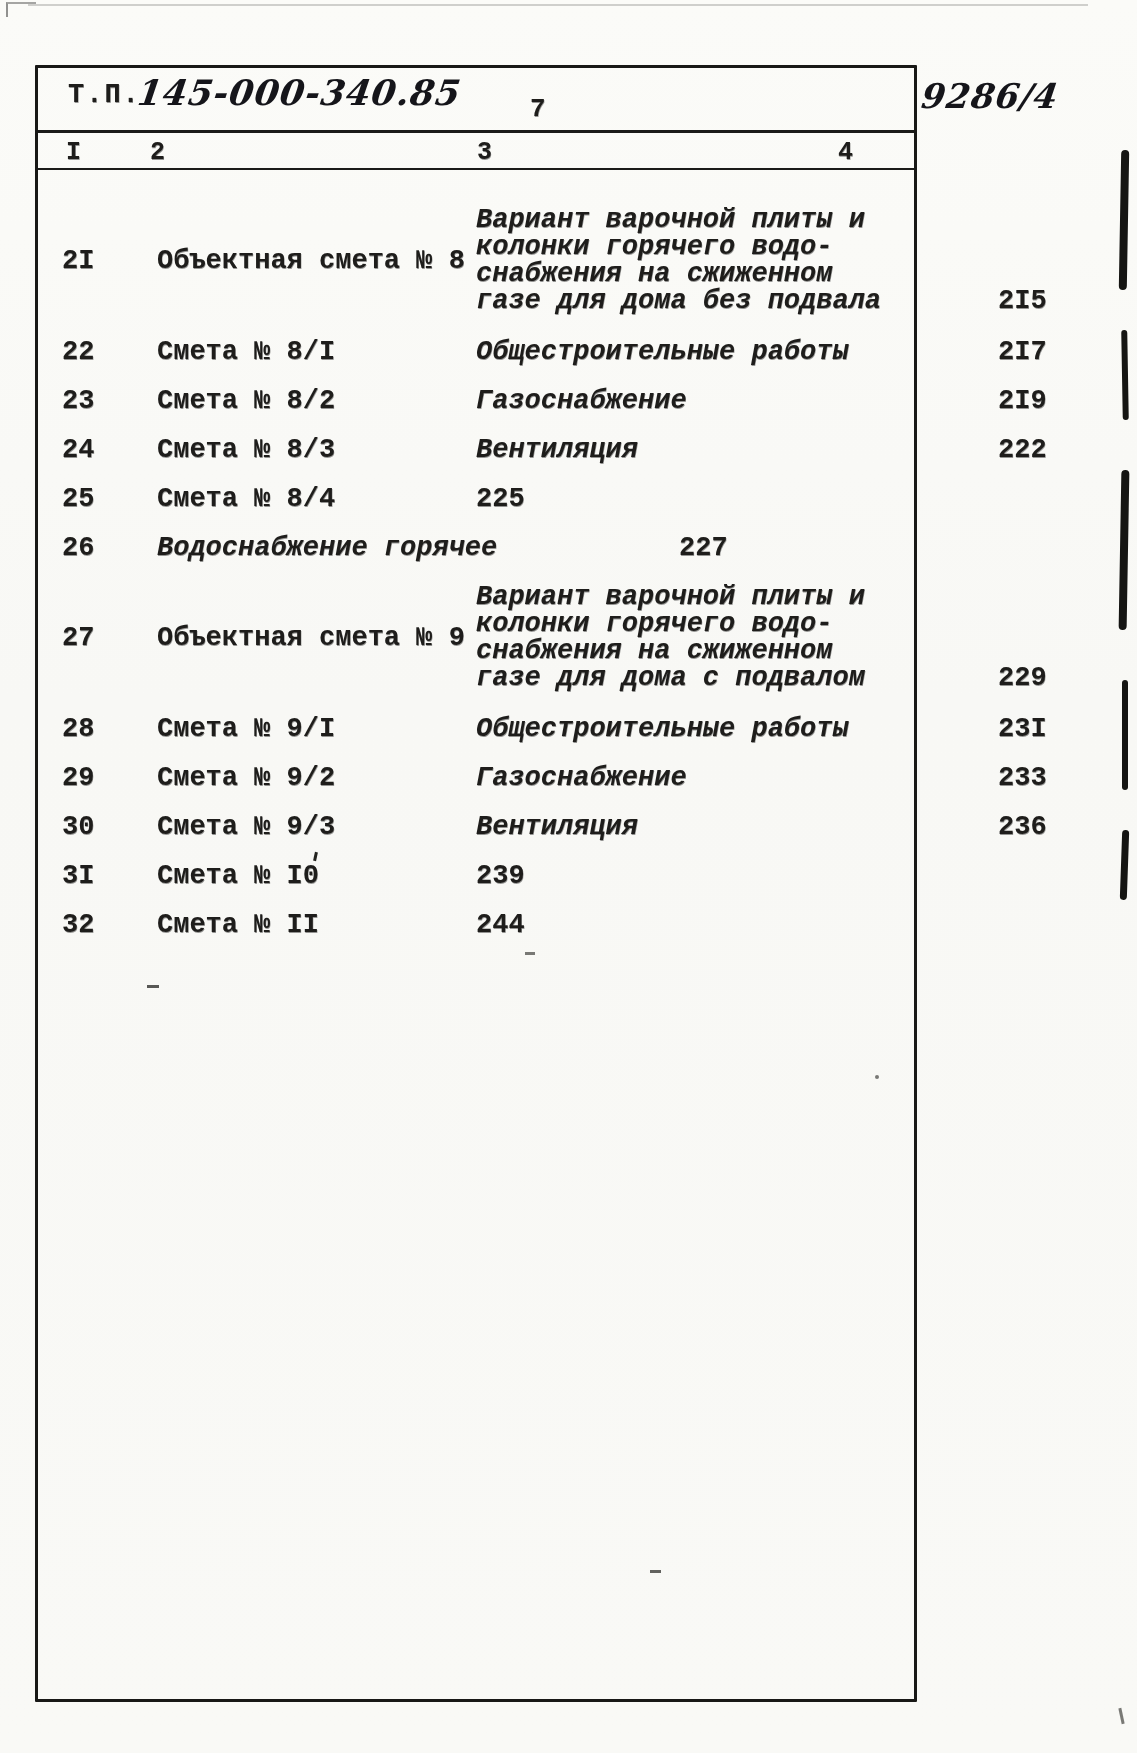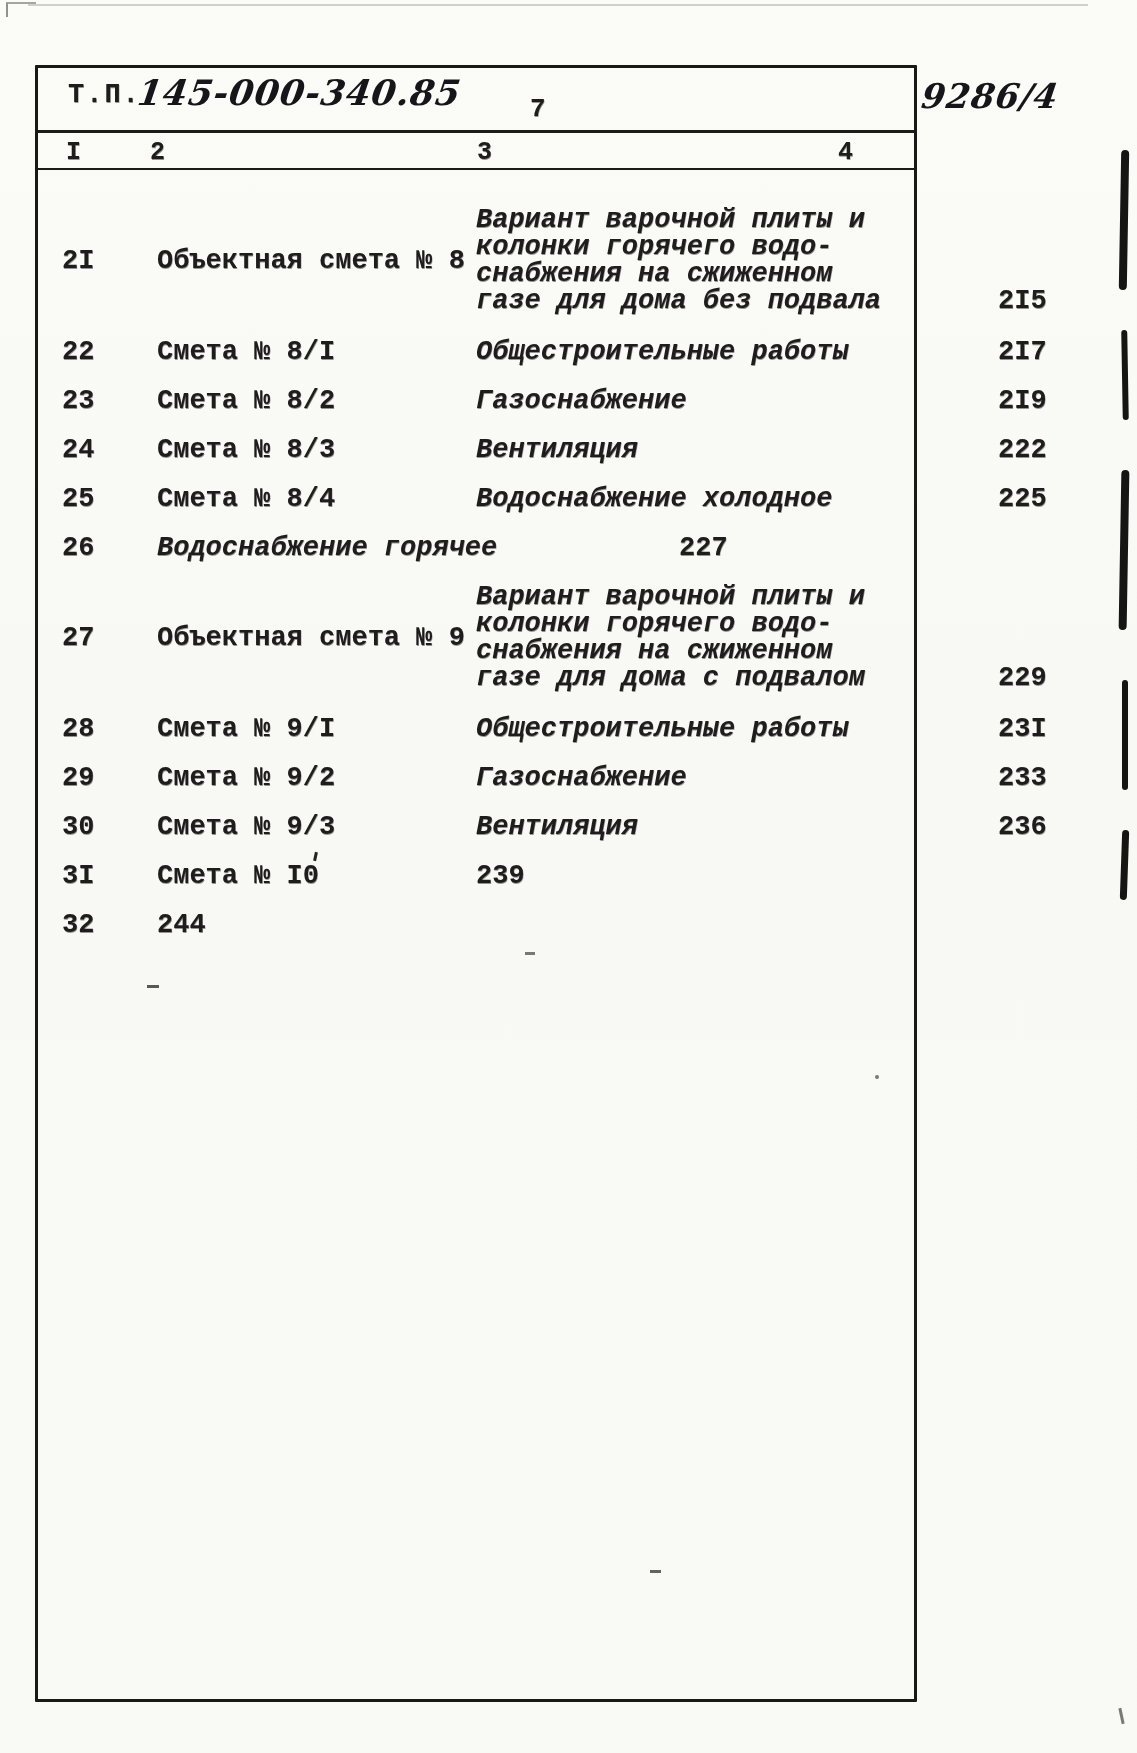--- a/index.html
+++ b/index.html
@@ -153,21 +153,20 @@
   </div>
         <div class="trow">
     <span class="cell c-num typed">24</span>
     <span class="cell c-name typed">Смета № 8/3</span>
     <span class="cell c-desc typed">Вентиляция</span>
     <span class="cell c-page typed">222</span>
   </div>
         <div class="trow">
     <span class="cell c-num typed">25</span>
     <span class="cell c-name typed">Смета № 8/4</span>
-    <span class="cell c-desc typed">Водоснабжение холодное</span>
     <span class="cell c-page typed">225</span>
   </div>
         <div class="trow">
     <span class="cell c-num typed">26</span>
     <span class="cell c-desc typed">Водоснабжение горячее</span>
     <span class="cell c-page typed">227</span>
   </div>
         <div class="trow multi">
     <span class="cell c-num typed">27</span>
     <span class="cell c-name typed">Объектная смета № 9</span>
@@ -195,18 +194,19 @@
     <span class="cell c-desc typed">Вентиляция</span>
     <span class="cell c-page typed">236</span>
   </div>
         <div class="trow">
     <span class="cell c-num typed">3I</span>
     <span class="cell c-name typed">Смета № I0</span>
     <span class="cell c-page typed">239</span>
   </div>
         <div class="trow">
     <span class="cell c-num typed">32</span>
+    <span class="cell c-name typed">Смета № II</span>
     <span class="cell c-page typed">244</span>
   </div>
       </div>
 
   </div>
 </div>
 
 </body></html>

